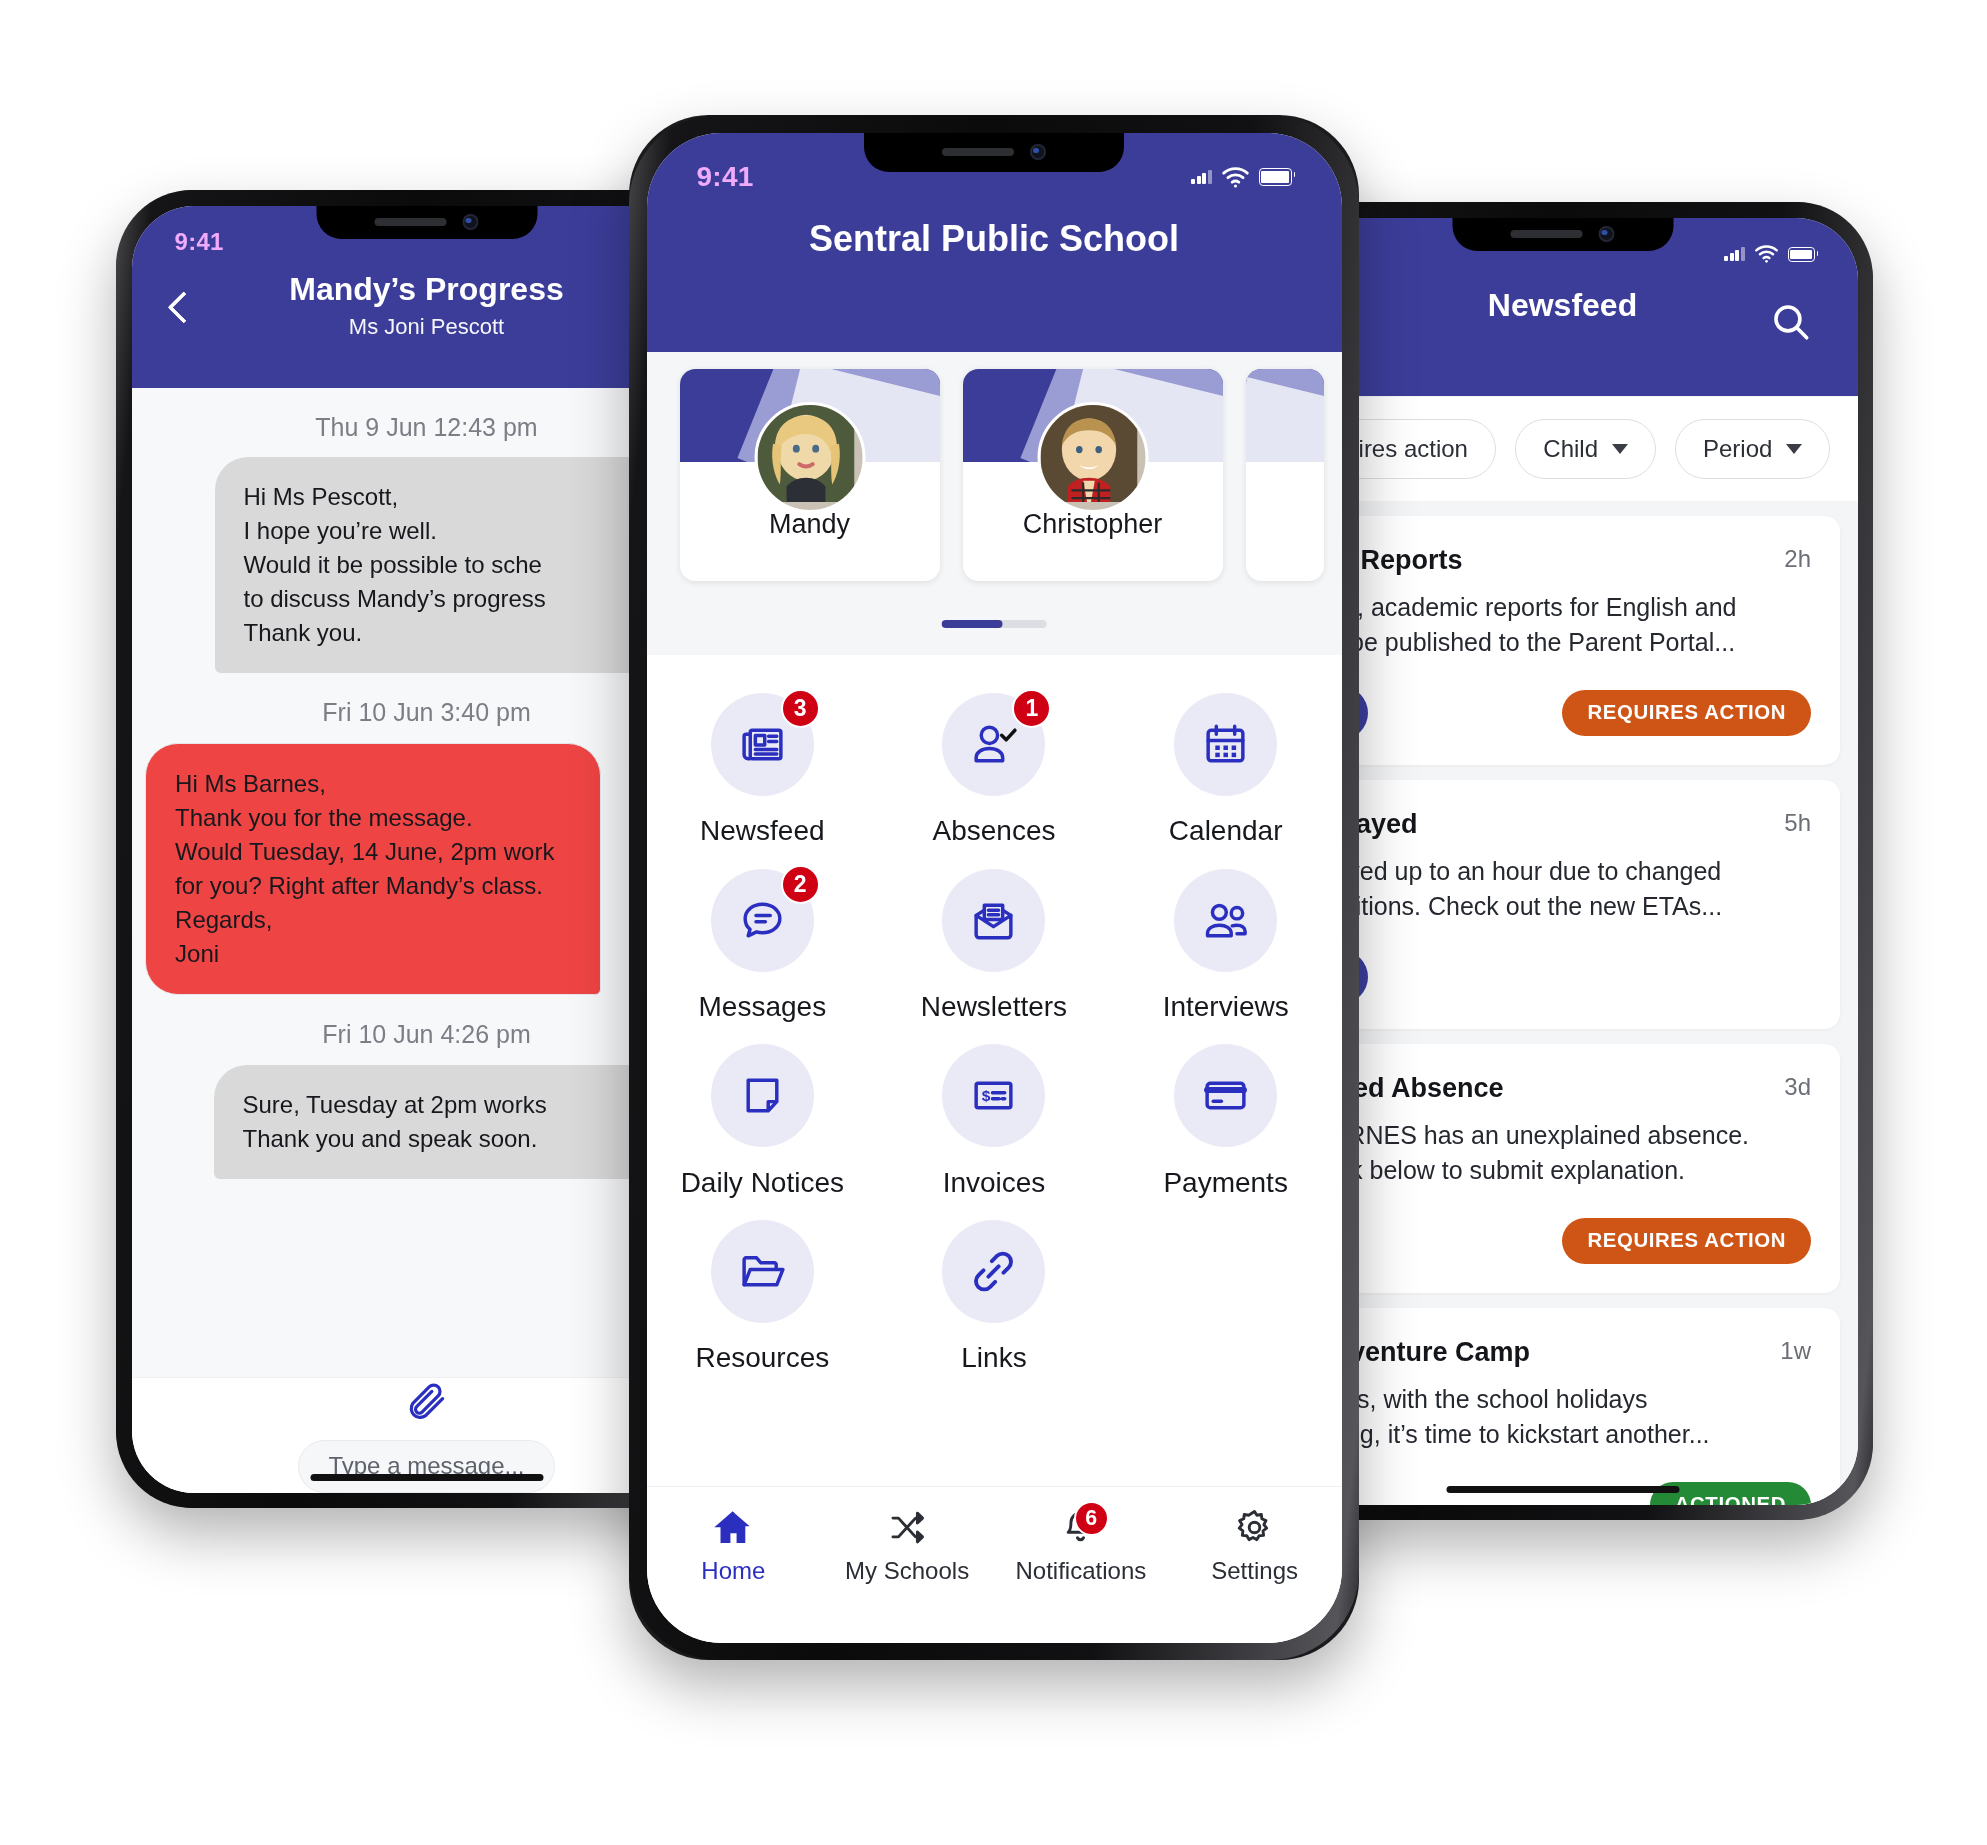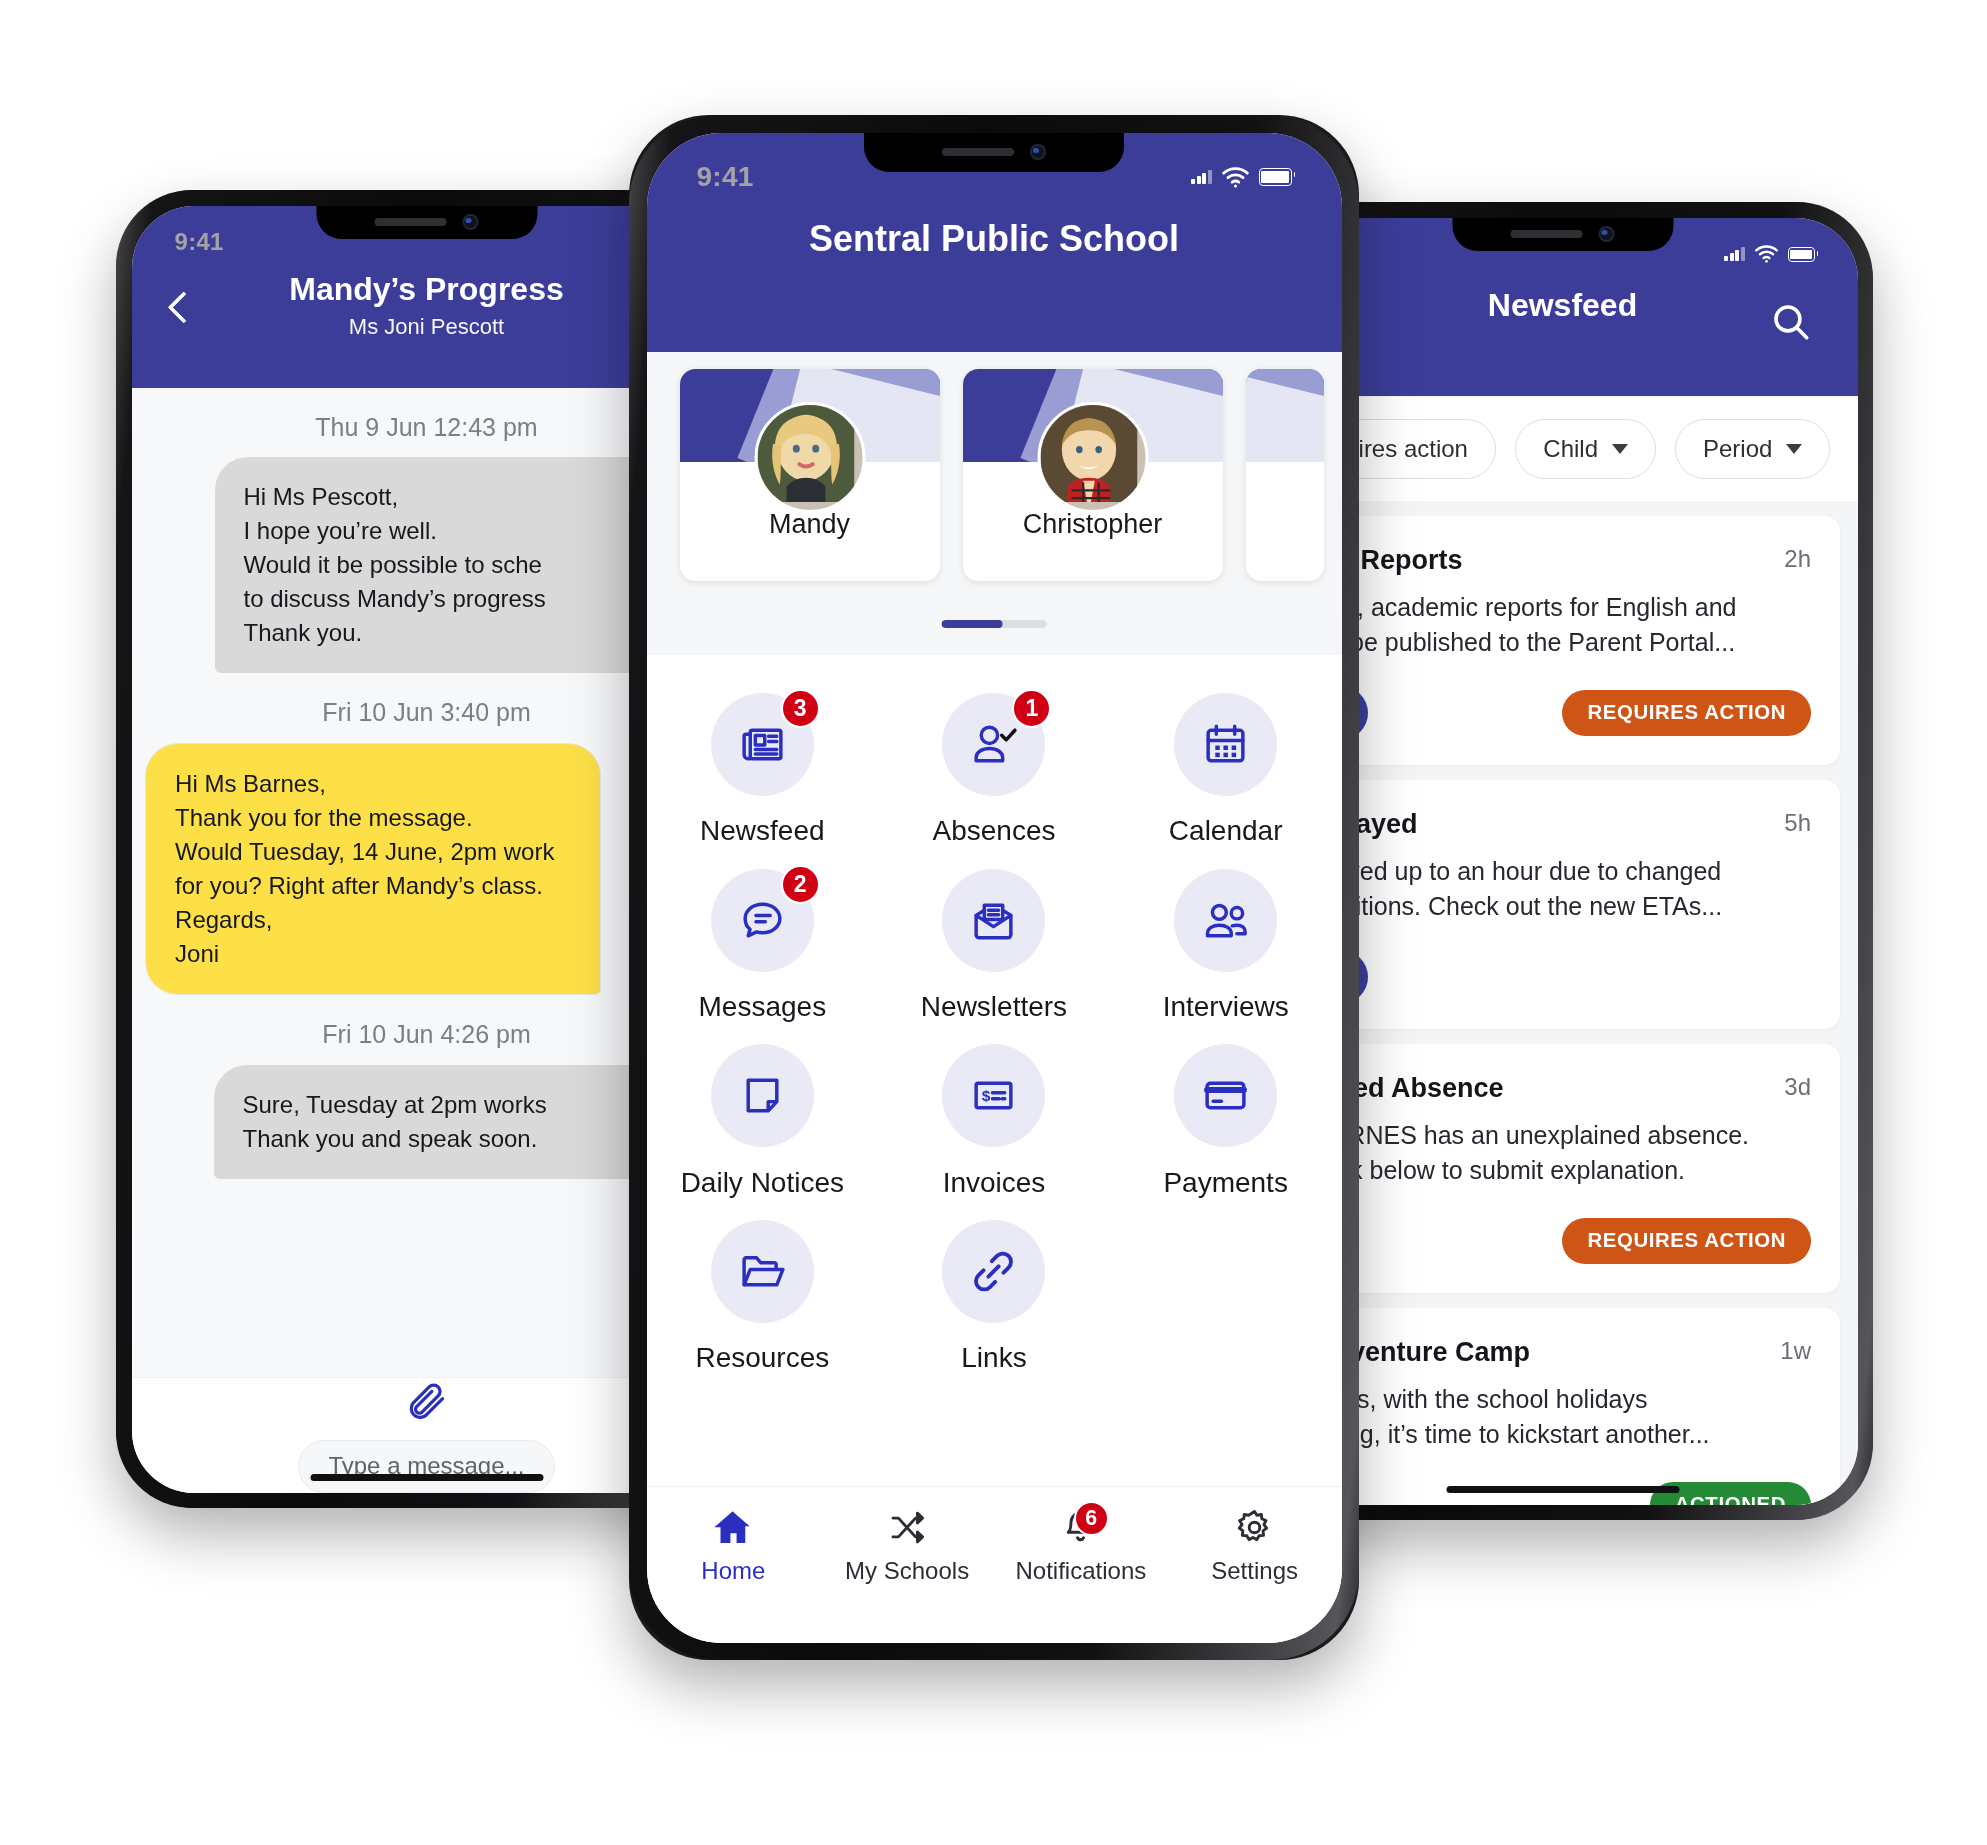--- a/index.html
+++ b/index.html
@@ -20,21 +20,21 @@
   .cam{width:16.5px;height:16.5px;border-radius:50%;background:#10121c;
        box-shadow:inset 0 0 0 1.9px #232634;position:relative;}
   .cam::after{content:"";position:absolute;top:3.9px;left:3.9px;width:5.8px;height:5.8px;border-radius:50%;
        background:#2e4fa8;}
 
   .home-ind{position:absolute;bottom:11.6px;left:50%;transform:translateX(-50%);
       height:6.8px;border-radius:4.9px;background:#111;z-index:25;}
 
   
   .statusbar{position:absolute;top:0;left:0;right:0;display:flex;align-items:center;
-      justify-content:space-between;color:#a3a3a3;z-index:20;box-sizing:border-box;}
+      justify-content:space-between;color:#f0abfc;z-index:20;box-sizing:border-box;}
   .st-time{font-weight:700;letter-spacing:0.3px;}
   .st-icons{display:flex;align-items:center;gap:8.7px;}
   .bars{display:flex;align-items:flex-end;gap:1.9px;}
   .bars i{display:block;width:3.9px;background:#fff;border-radius:1px;}
   .bars i:nth-child(1){height:4.9px}.bars i:nth-child(2){height:7.8px}
   .bars i:nth-child(3){height:10.7px}.bars i:nth-child(4){height:13.6px;opacity:.45}
   .batt{width:25px;height:12.6px;border:1.9px solid #fff;border-radius:3.9px;position:relative;}
   .batt::after{content:"";position:absolute;right:-4.9px;top:2.9px;width:1.9px;height:4.9px;
       background:#fff;border-radius:0 1.9px 1.9px 0;}
   .batt i{position:absolute;inset:1.9px;background:#fff;border-radius:1px;}
@@ -56,21 +56,21 @@
   .lp-back::before{content:"";position:absolute;left:7.8px;top:3.9px;width:19.4px;height:19.4px;
       border-left:4.9px solid #fff;border-bottom:4.9px solid #fff;transform:rotate(45deg);border-radius:1.9px;}
   #phone-left .appbar-title{font-size:32px;padding-top:5.8px;}
   #phone-left .appbar-sub{font-size:22px;padding-top:5.8px;}
 
   .chat{position:absolute;left:0;right:0;top:182px;bottom:116px;background:#f7f8fa;overflow:hidden;}
   .chat-ts{text-align:center;color:#7b7e85;font-size:25px;margin:25px 0 15.5px;}
   .bub{max-width:456px;padding:23px 29px;font-size:24px;line-height:1.42;color:#16181d;
       white-space:pre-line;box-sizing:border-box;}
   .bub.them{background:#d9d9d9;border-radius:33px 33px 33px 5.8px;margin-left:83px;}
-  .bub.me{background:#fde047;border:1px solid #e6e7ea;border-radius:33px 33px 5.8px 33px;margin-left:13.6px;}
+  .bub.me{background:#ef4444;border:1px solid #e6e7ea;border-radius:33px 33px 5.8px 33px;margin-left:13.6px;}
   .bub.them2{background:#d9d9d9;border-radius:33px 33px 33px 5.8px;margin-left:82px;}
 
   .composer{position:absolute;left:0;right:0;bottom:0;height:116px;background:#fff;
       display:flex;align-items:center;padding:0 25px;box-sizing:border-box;gap:19.4px;
       border-top:1px solid #eef0f3;flex-direction:column;}
   .clip{width:43px;height:43px;flex:0 0 auto;}
   .msg-input{flex:1;height:64px;border-radius:33px;background:#f6f7f9;border:1px solid #e9eaee;
       display:flex;align-items:center;padding:0 29px;box-sizing:border-box;
       color:#5e626b;font-size:24px;}
 

